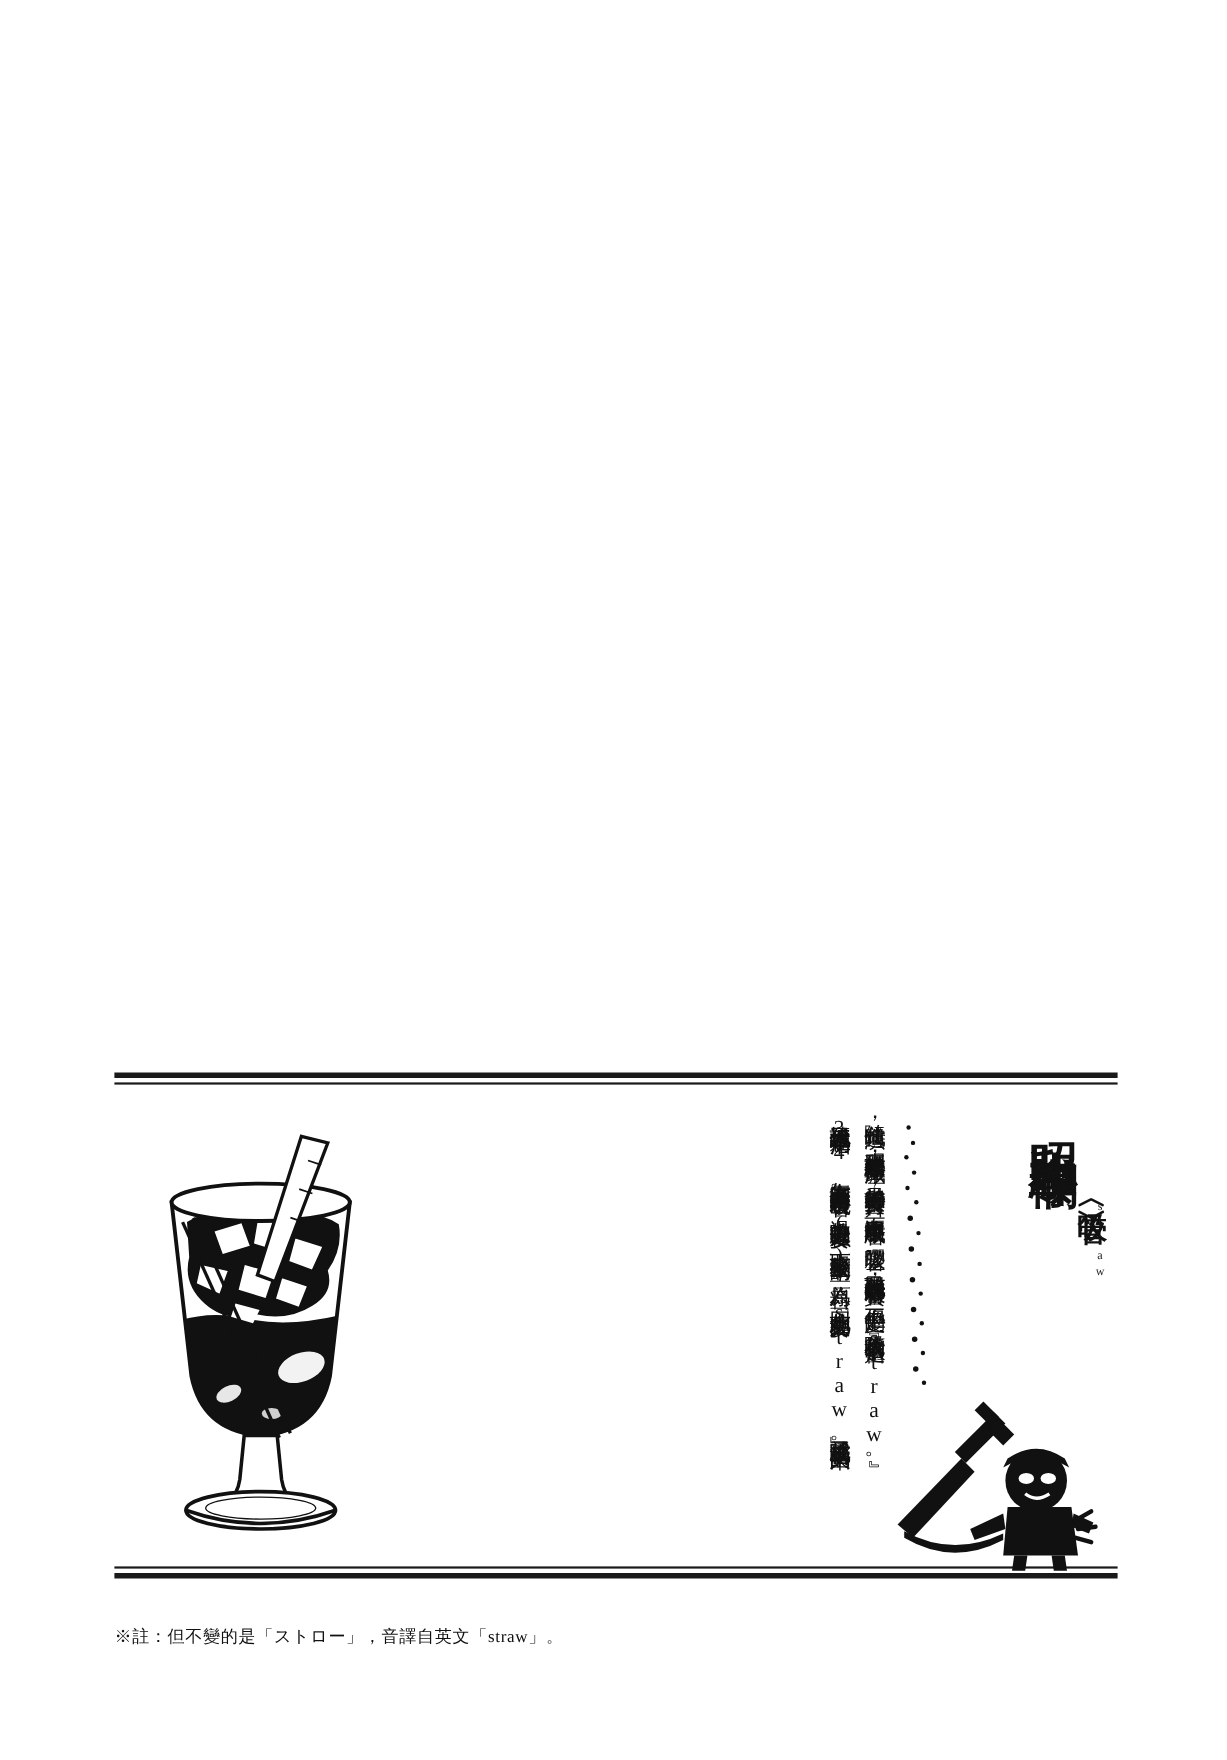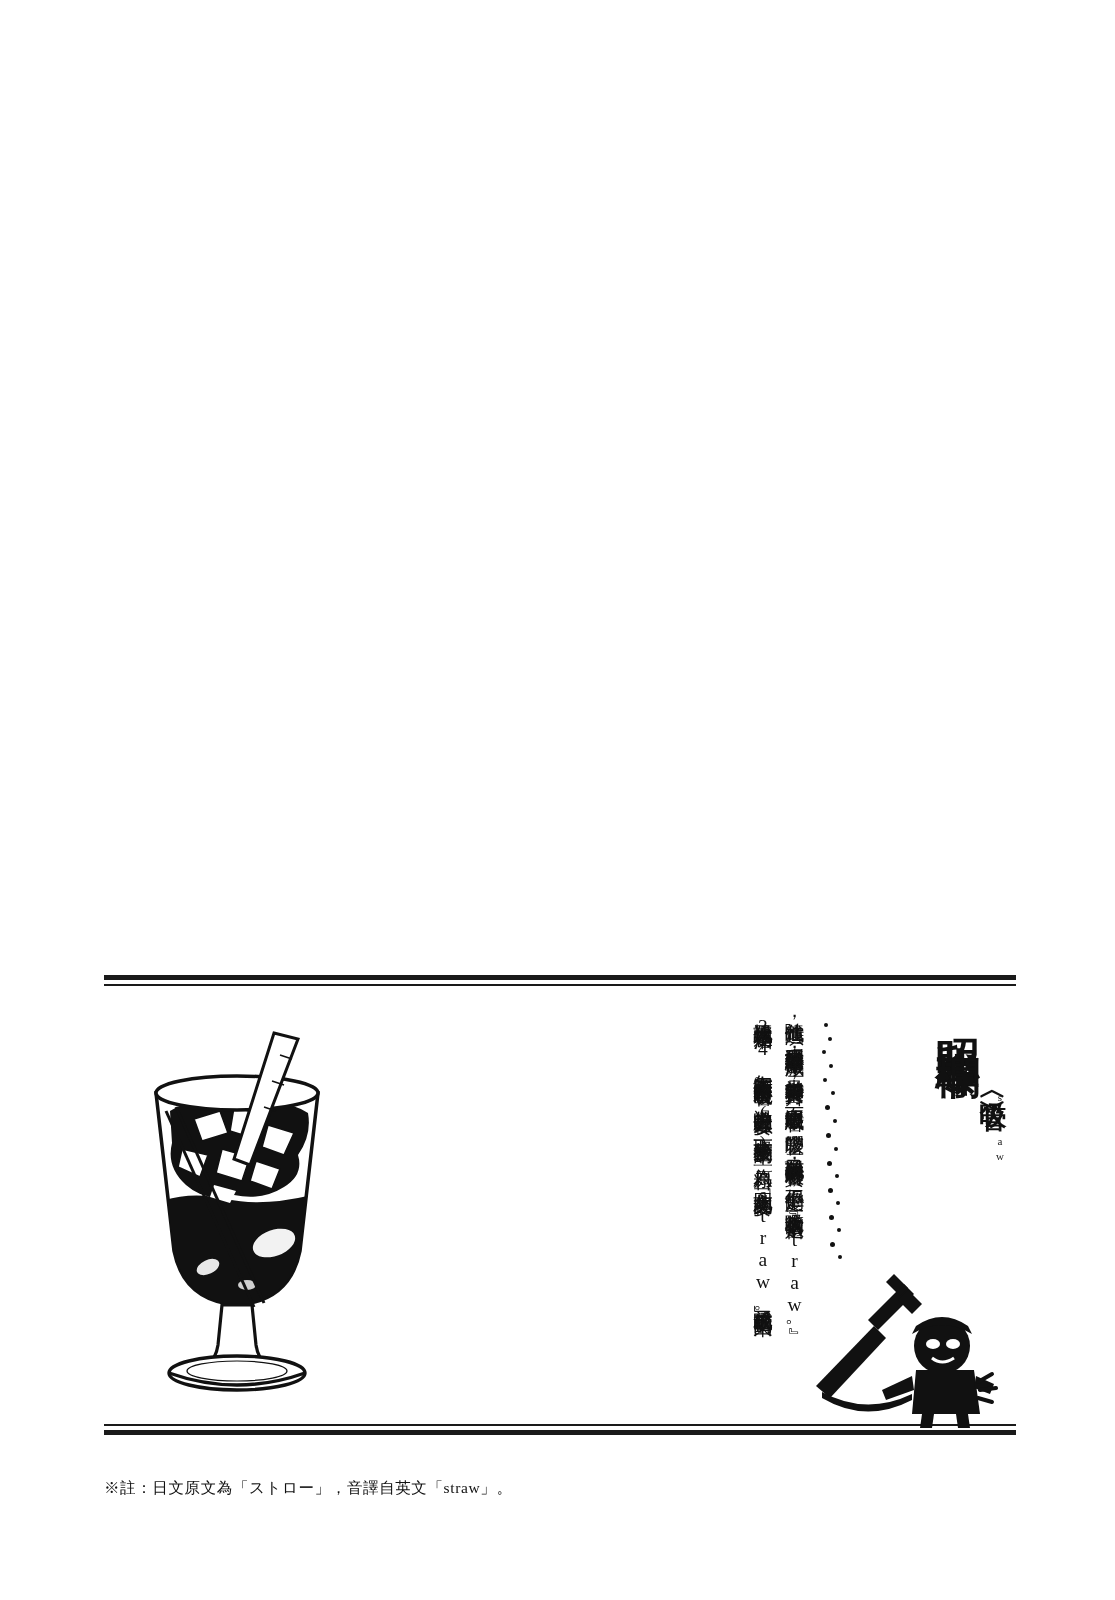--- a/index.html
+++ b/index.html
@@ -307,15 +307,15 @@
 
         <path d="M114 150 L126 150 L124 164 L112 164 Z" fill="#111111"></path>
         <path d="M148 150 L160 150 L162 164 L150 164 Z" fill="#111111"></path>
 
         <path d="M14 134 Q58 160 104 136 L104 130 Q58 152 14 128 Z" fill="#111111"></path>
       </svg>
     </div>
 
   </div>
 
-  <div id="footnote">※註：日文原文為「ストロー」，音譯自英文「straw」。</div>
+  <div id="footnote">※註：但不變的是「ストロー」，音譯自英文「straw」。</div>
 
 </div>
 
 </body></html>

